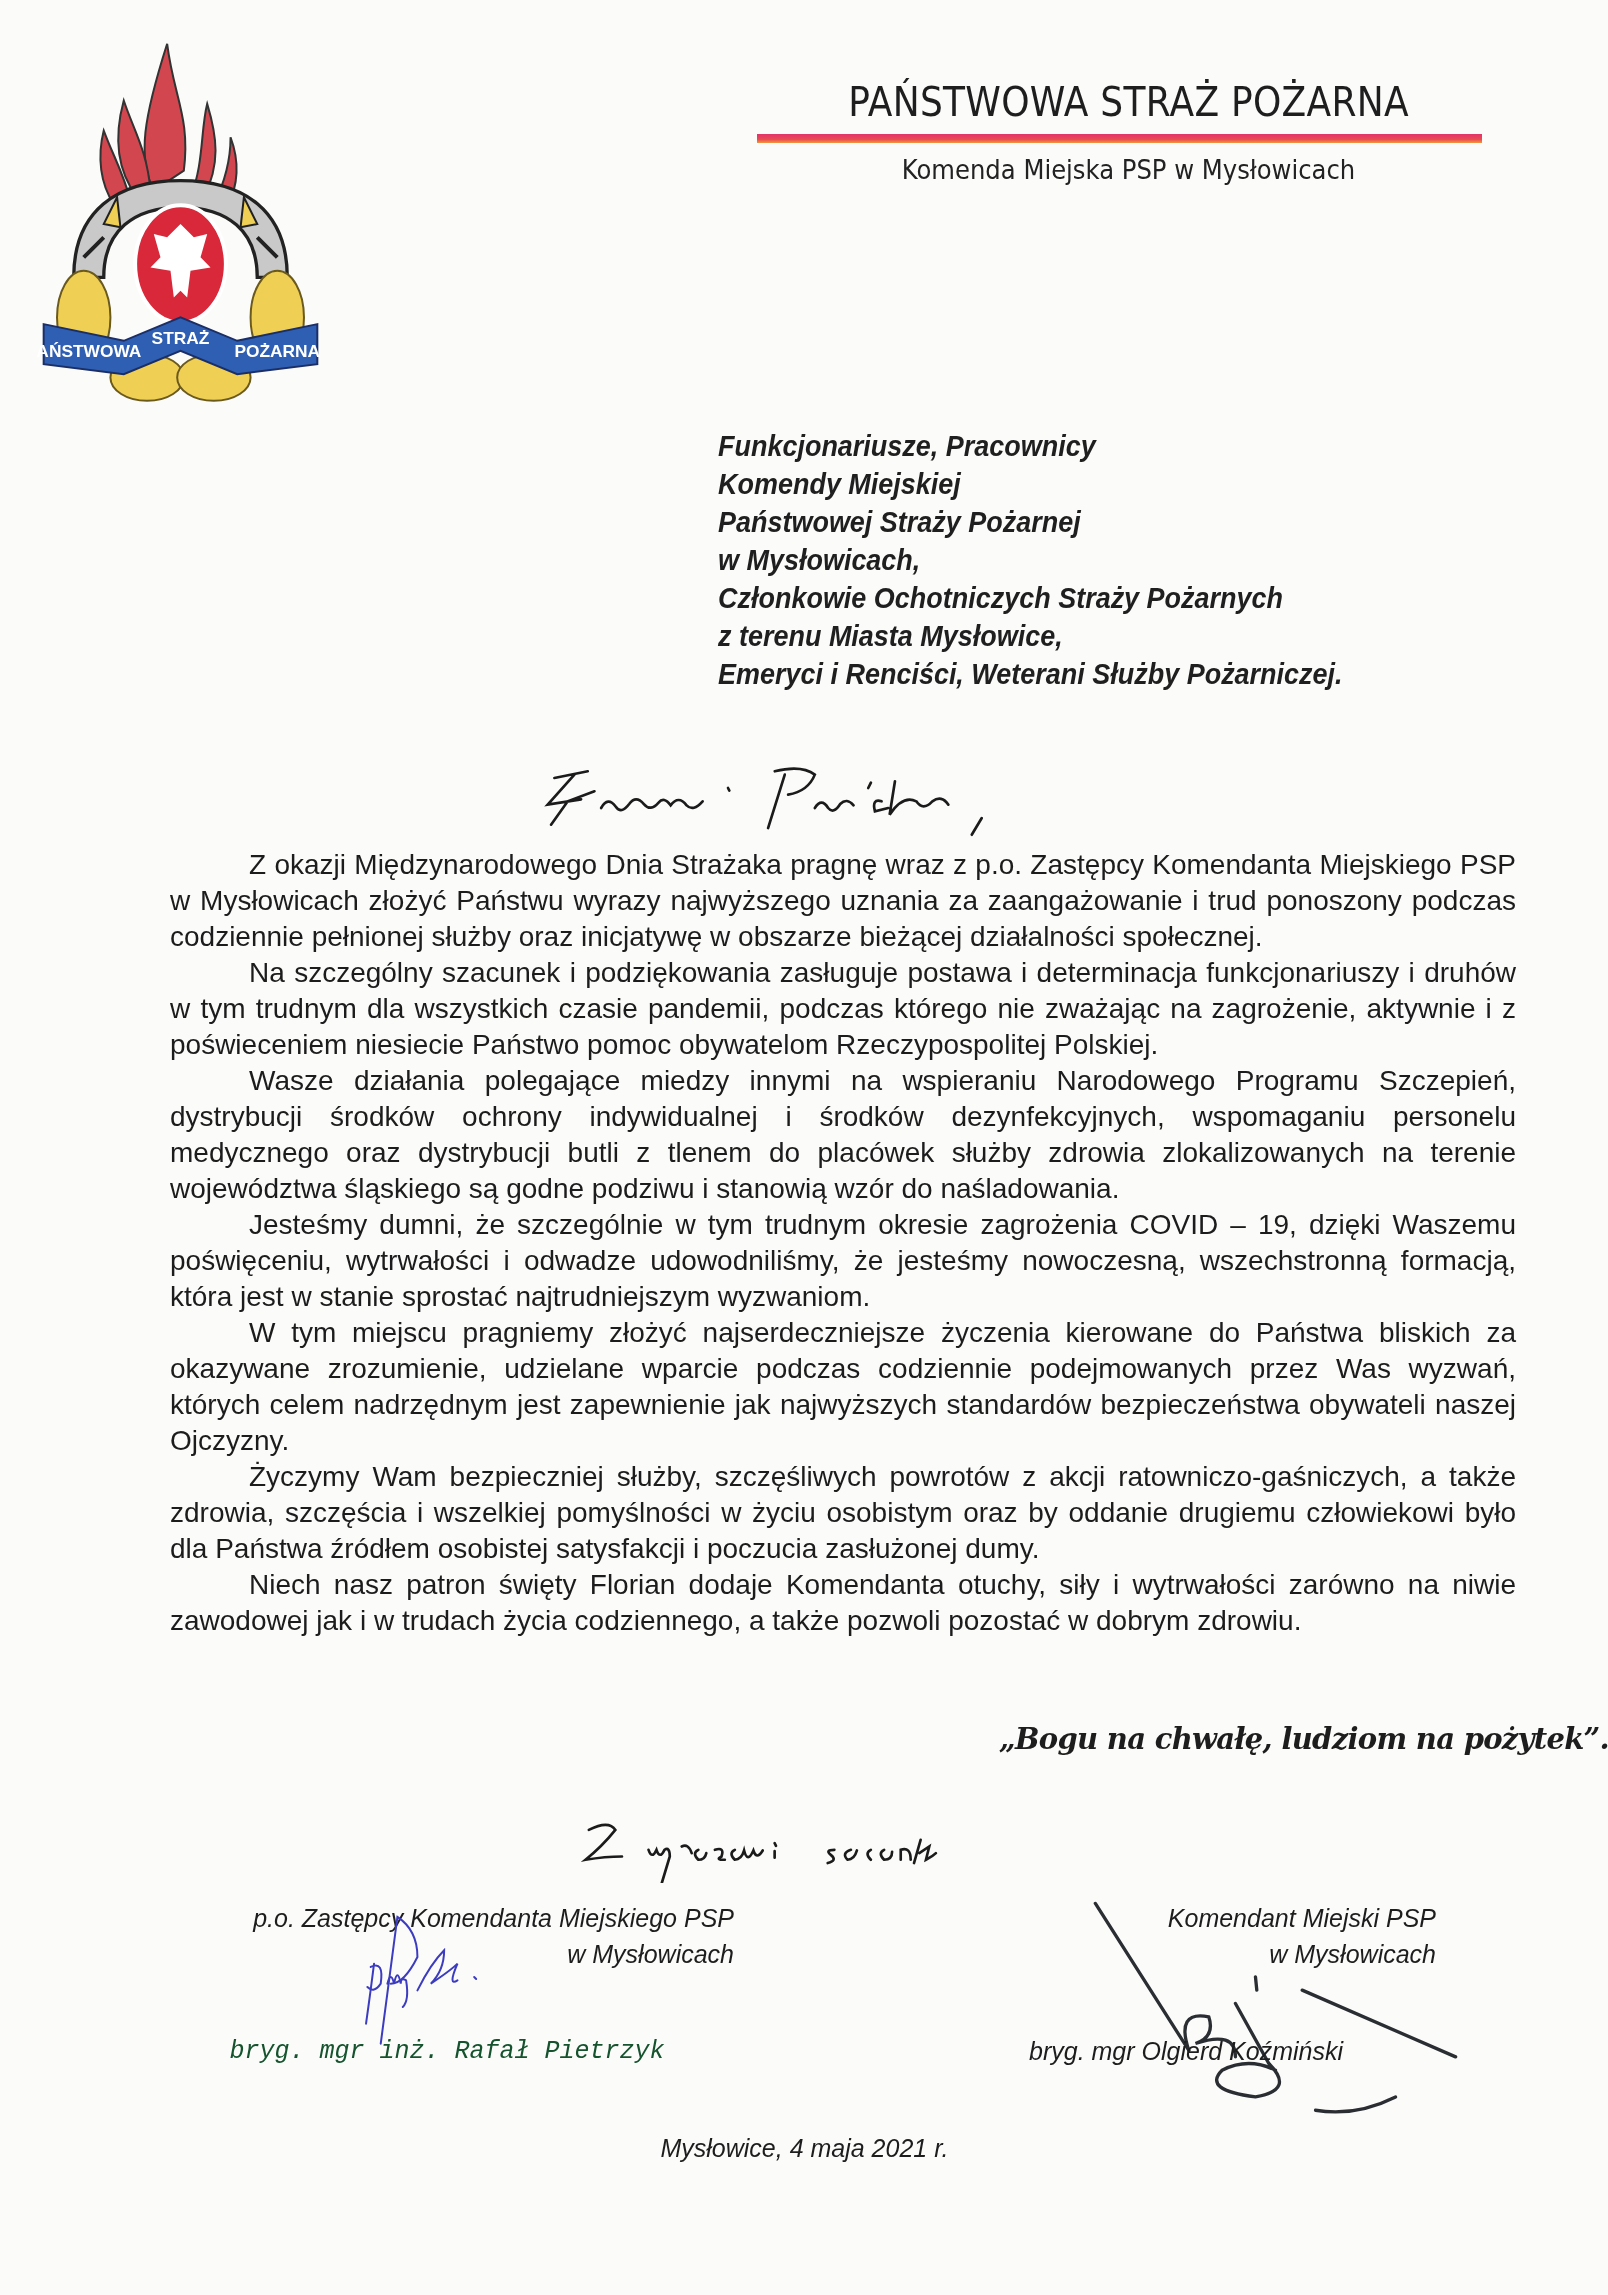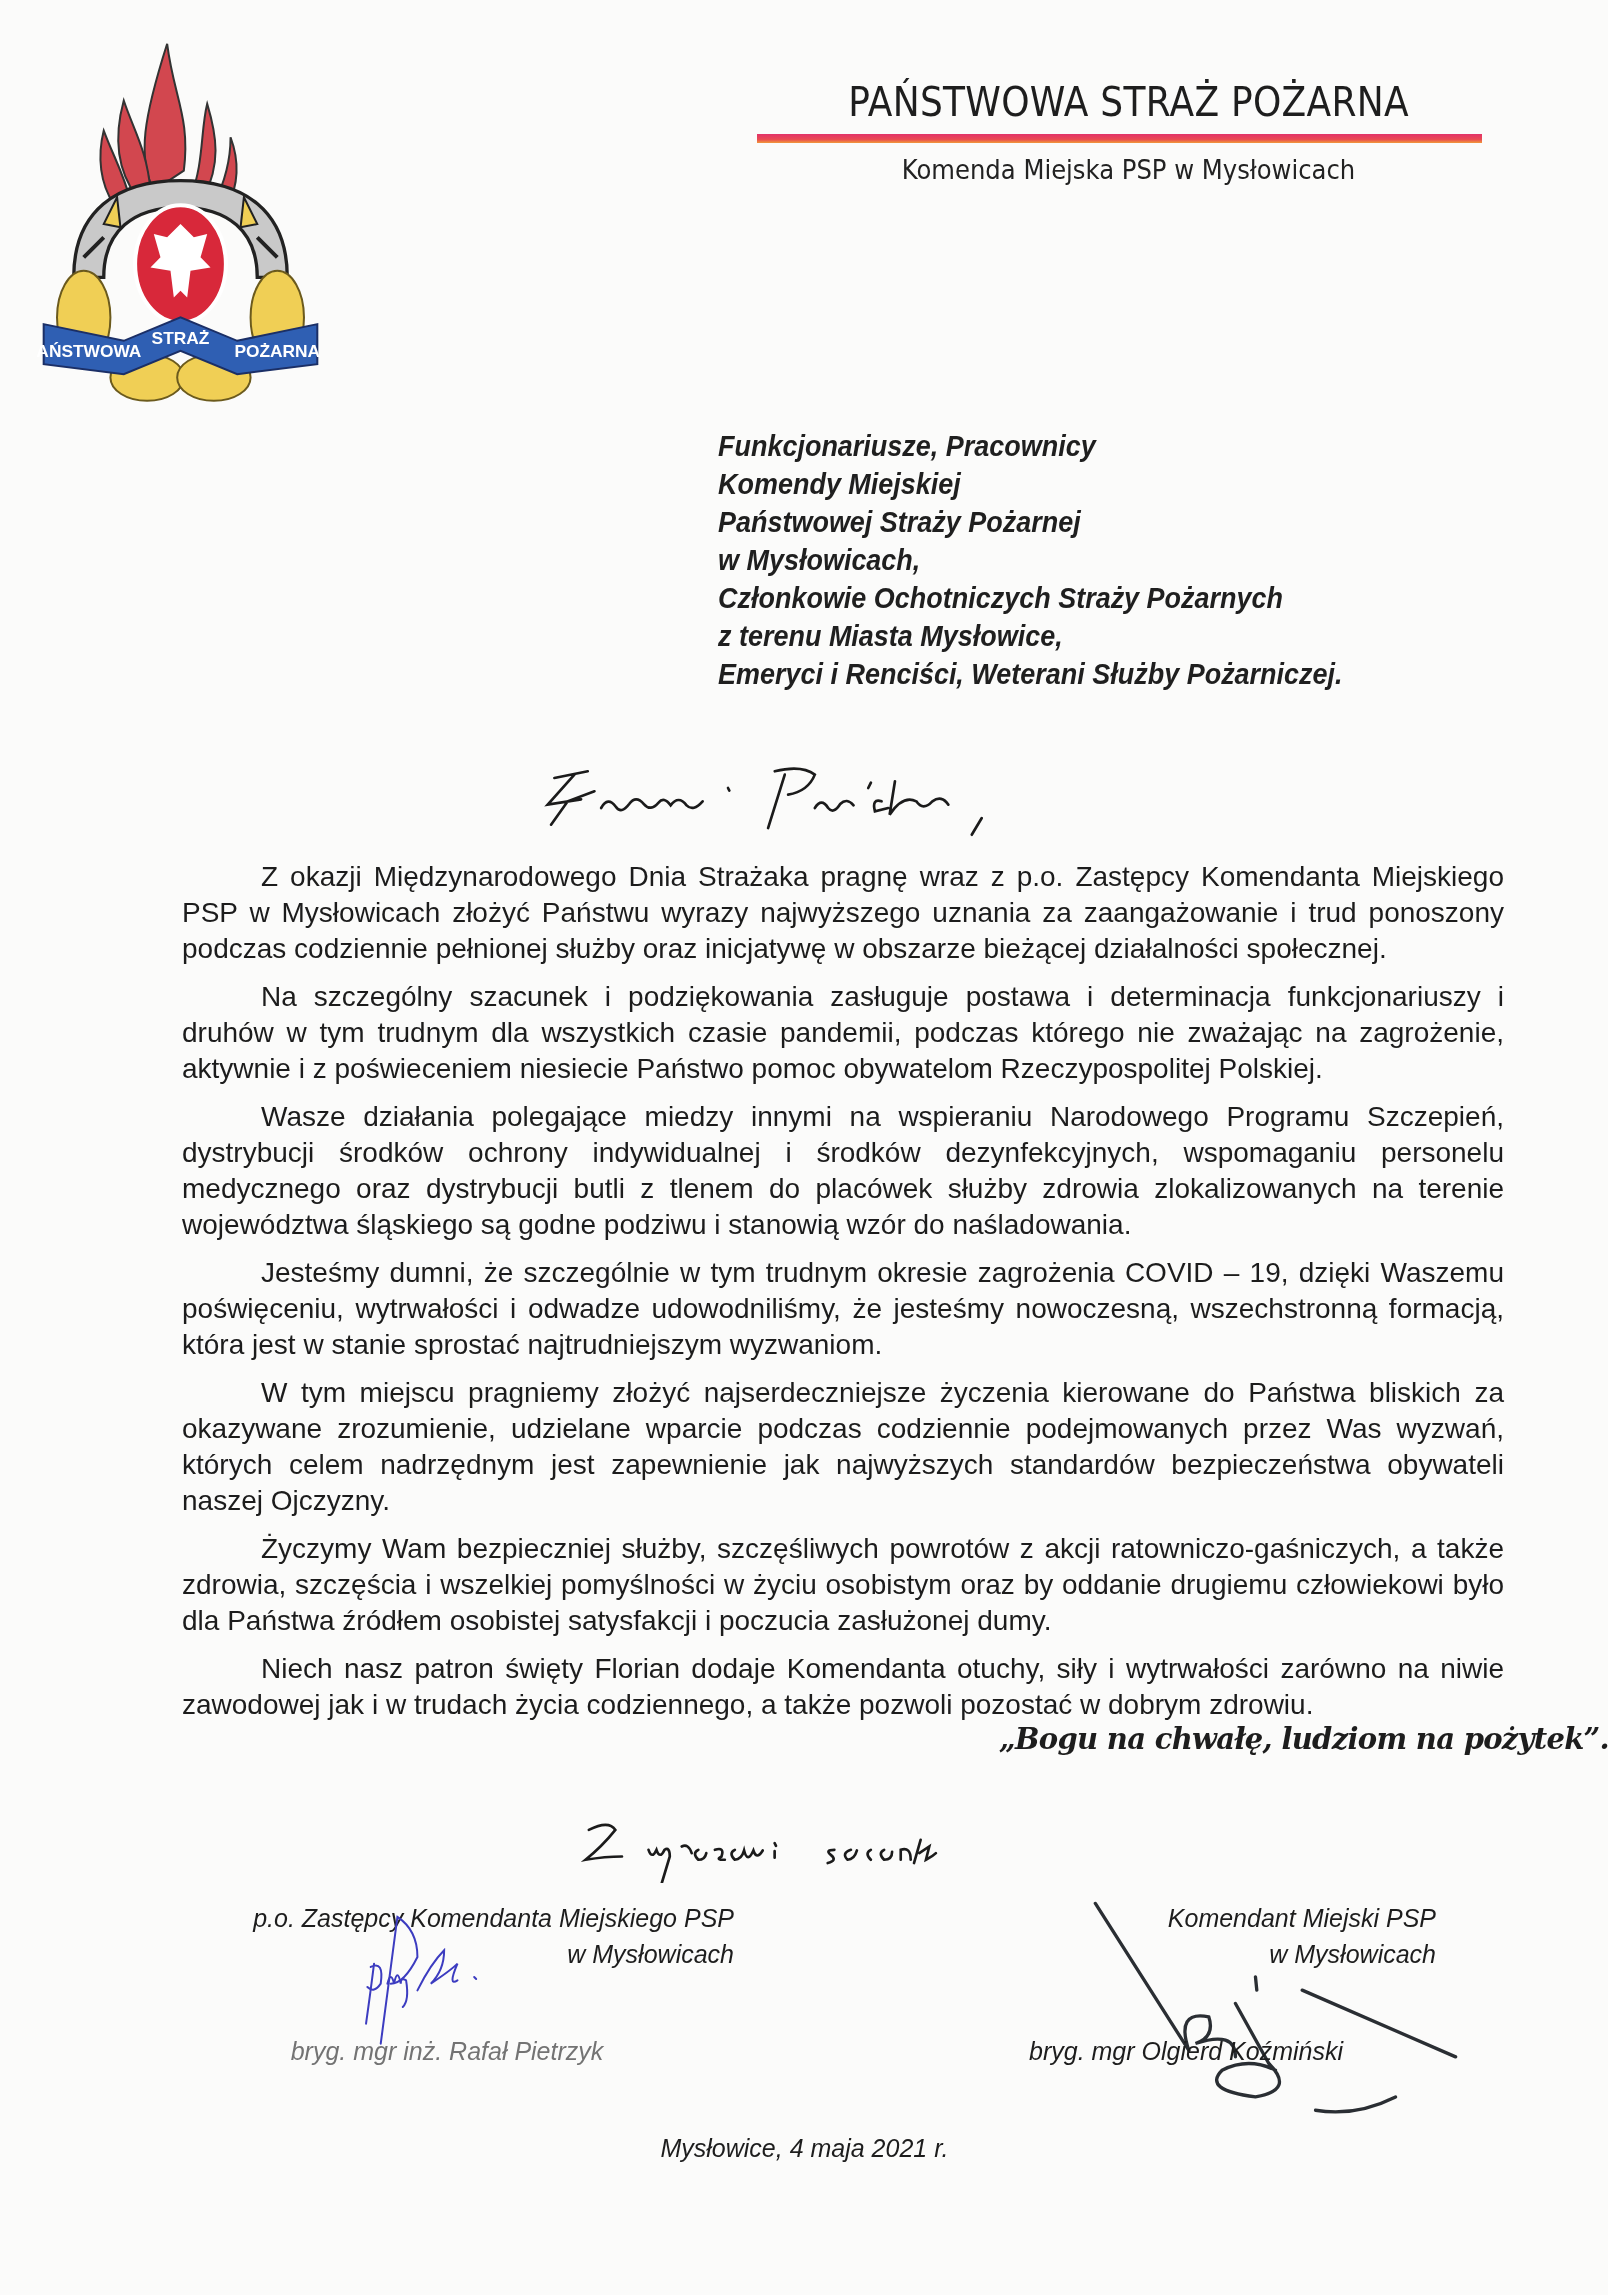--- a/index.html
+++ b/index.html
@@ -40,38 +40,38 @@
 
   
   .greeting { left: 521px; top: 751px; width: 601px; height: 94px; }
 
   
   .body-text {
     left: 170px; top: 847px; width: 1346px;
     font-size: 28px; line-height: 36px; text-align: justify;
     color: #1c1c1c;
   }
-  .body-text p { margin: 12px; text-indent: 79px; }
+  .body-text p { margin: 0; text-indent: 79px; }
 
   
   .motto {
     left: 0; top: 1722px; width: 1609px; text-align: right;
     font-family: "DejaVu Serif", serif; font-style: italic; font-weight: bold;
     font-size: 29px; color: #1d1d1d; letter-spacing: -0.7px;
   }
 
   .closing { left: 574px; top: 1810px; width: 534px; height: 73px; }
 
   
   .sig-left, .sig-right {
     font-style: italic; font-size: 25px; line-height: 36px; text-align: right; color: #1d1d1d;
   }
   .sig-left { left: 160px; top: 1900px; width: 574px; }
   .sig-right { left: 1029px; top: 1900px; width: 407px; }
-  .sig-name-left { left: 160px; top: 2037px; width: 574px; text-align: center; font-style: italic; font-size: 25px; color:#737373; }
+  .sig-name-left { left: 160px; top: 2037px; width: 574px; text-align: center; font-style: italic; font-size: 25px; color:#14532d;font-family:Liberation Mono, monospace; }
   .sig-name-right { left: 1029px; top: 2037px; width: 407px; text-align: left; font-style: italic; font-size: 25px; color:#1d1d1d; }
 
   .sigdraw-left { left: 334px; top: 1910px; width: 267px; height: 154px; }
   .sigdraw-right { left: 1082px; top: 1890px; width: 427px; height: 247px; }
 
   .place-date {
     left: 0; top: 2134px; width: 1609px; text-align: center;
     font-style: italic; font-size: 25px; color: #1d1d1d;
   }
 </style>

